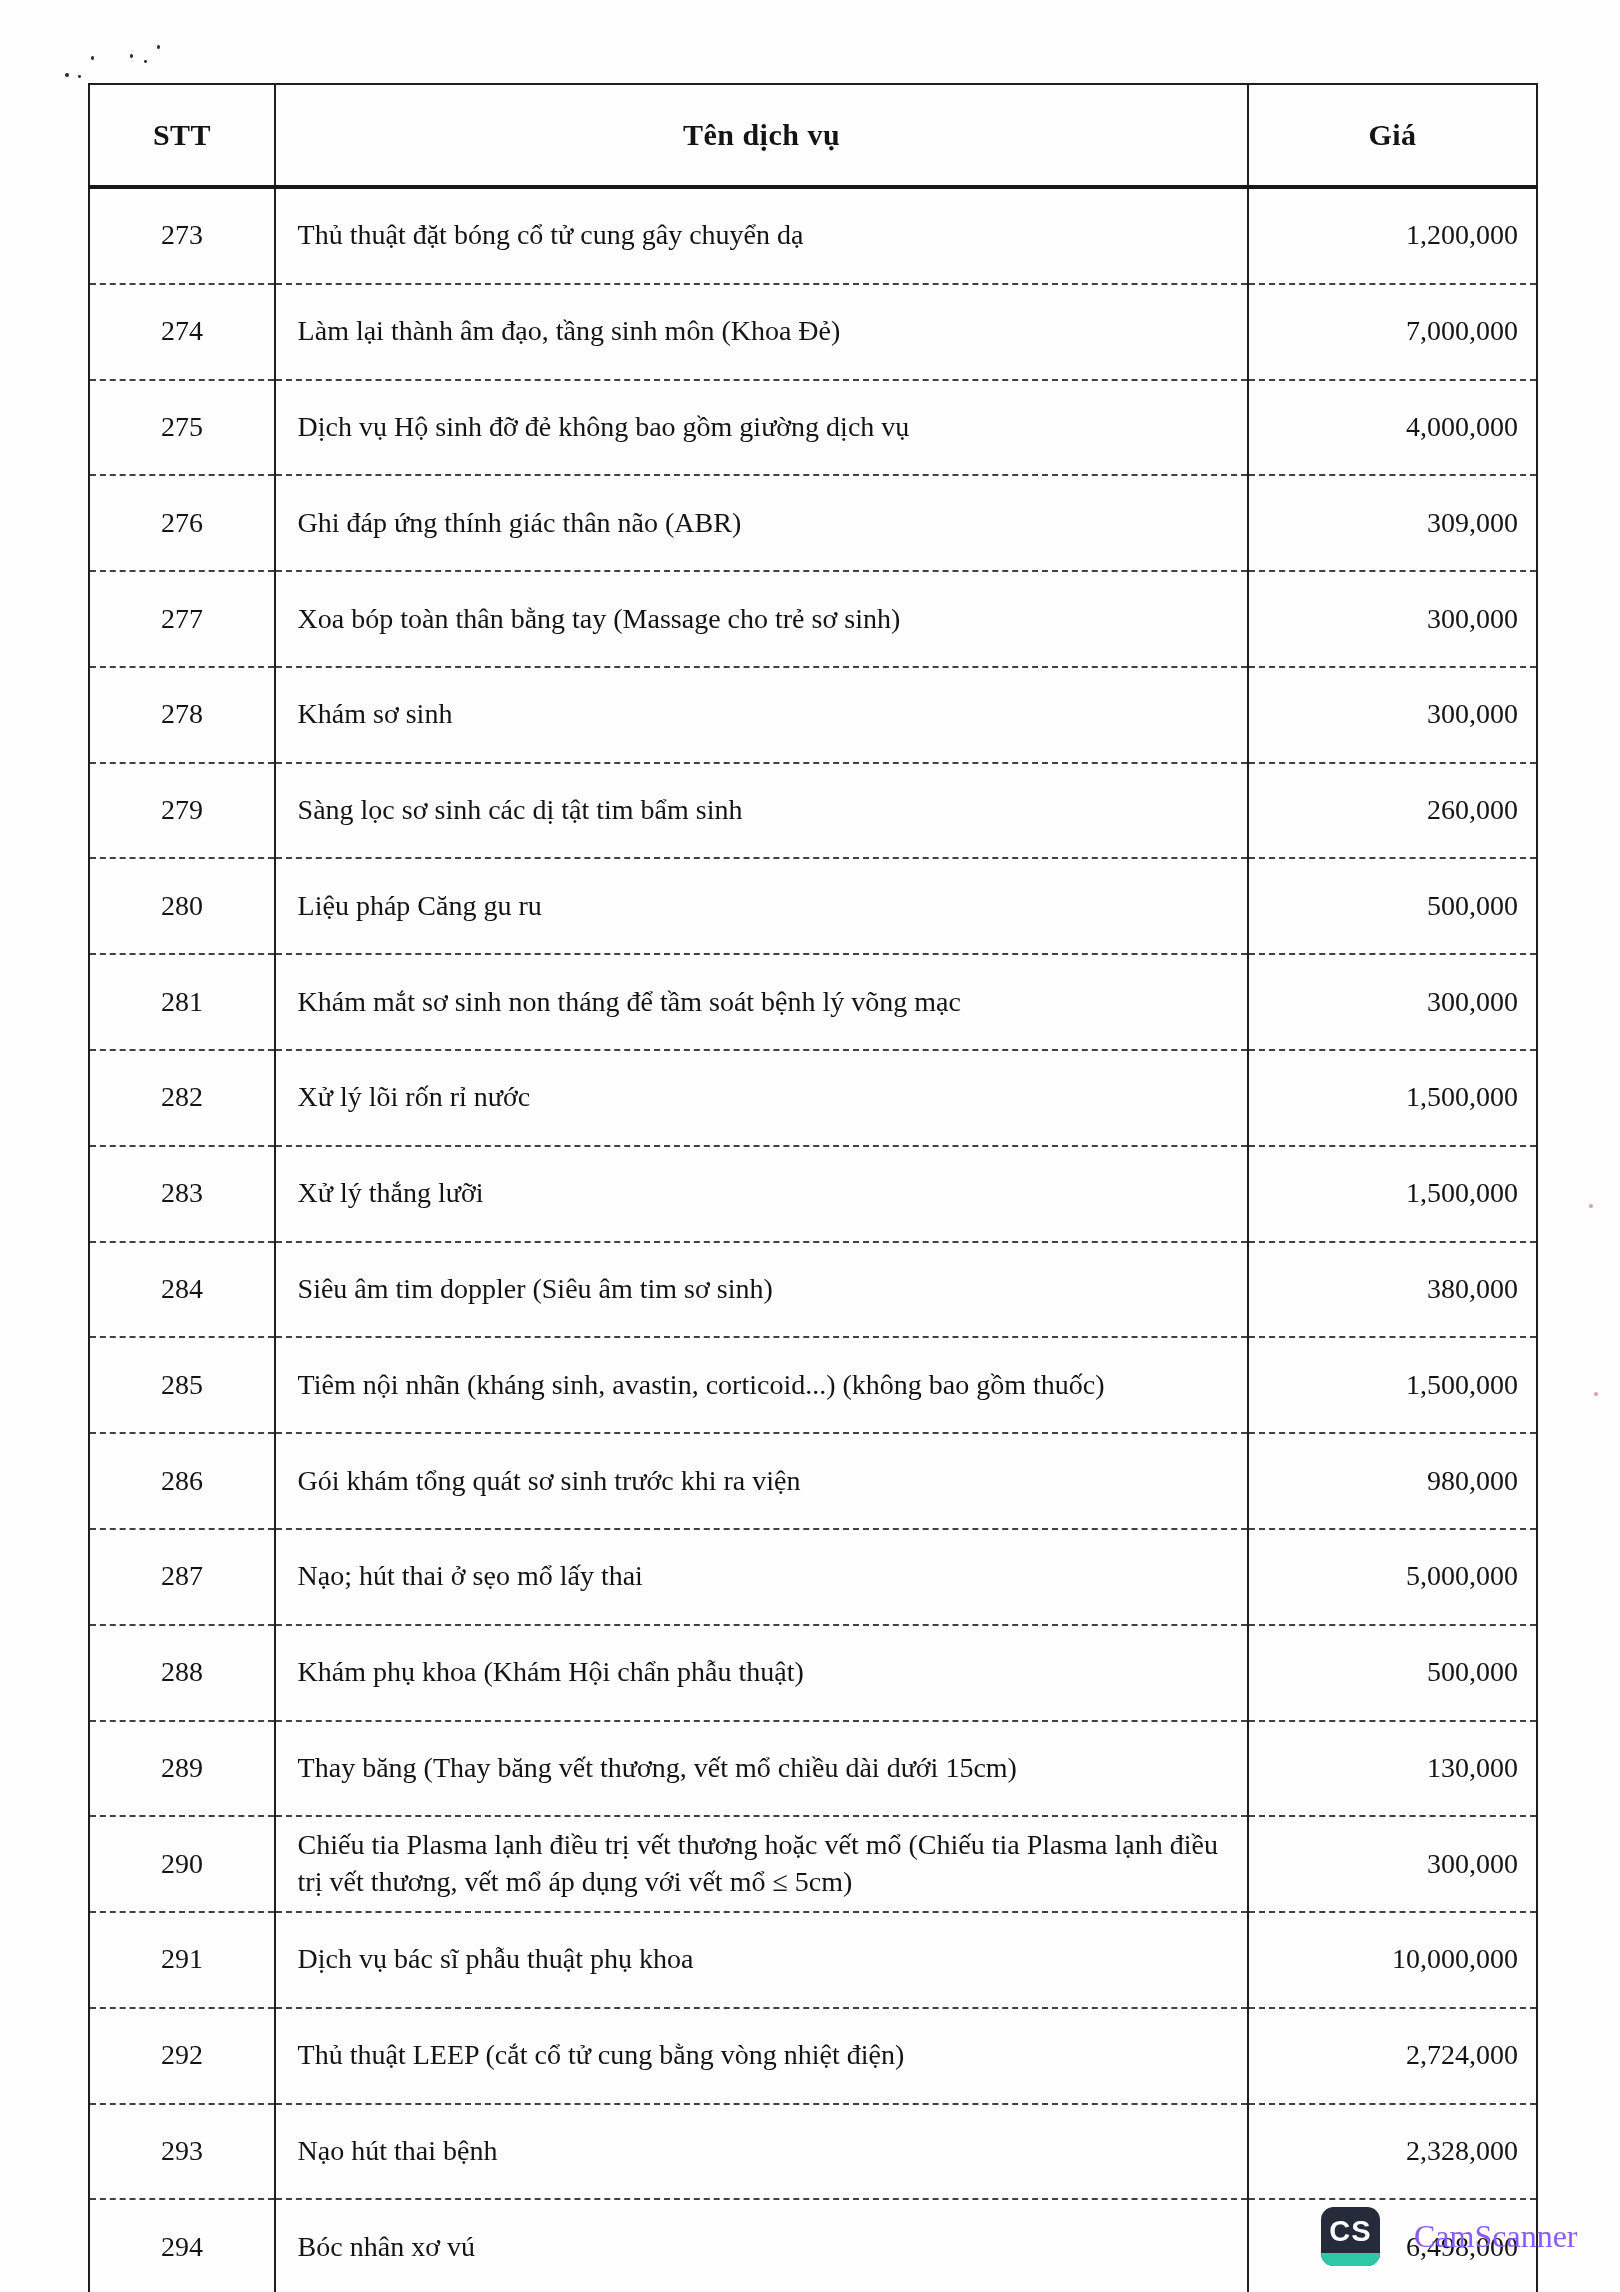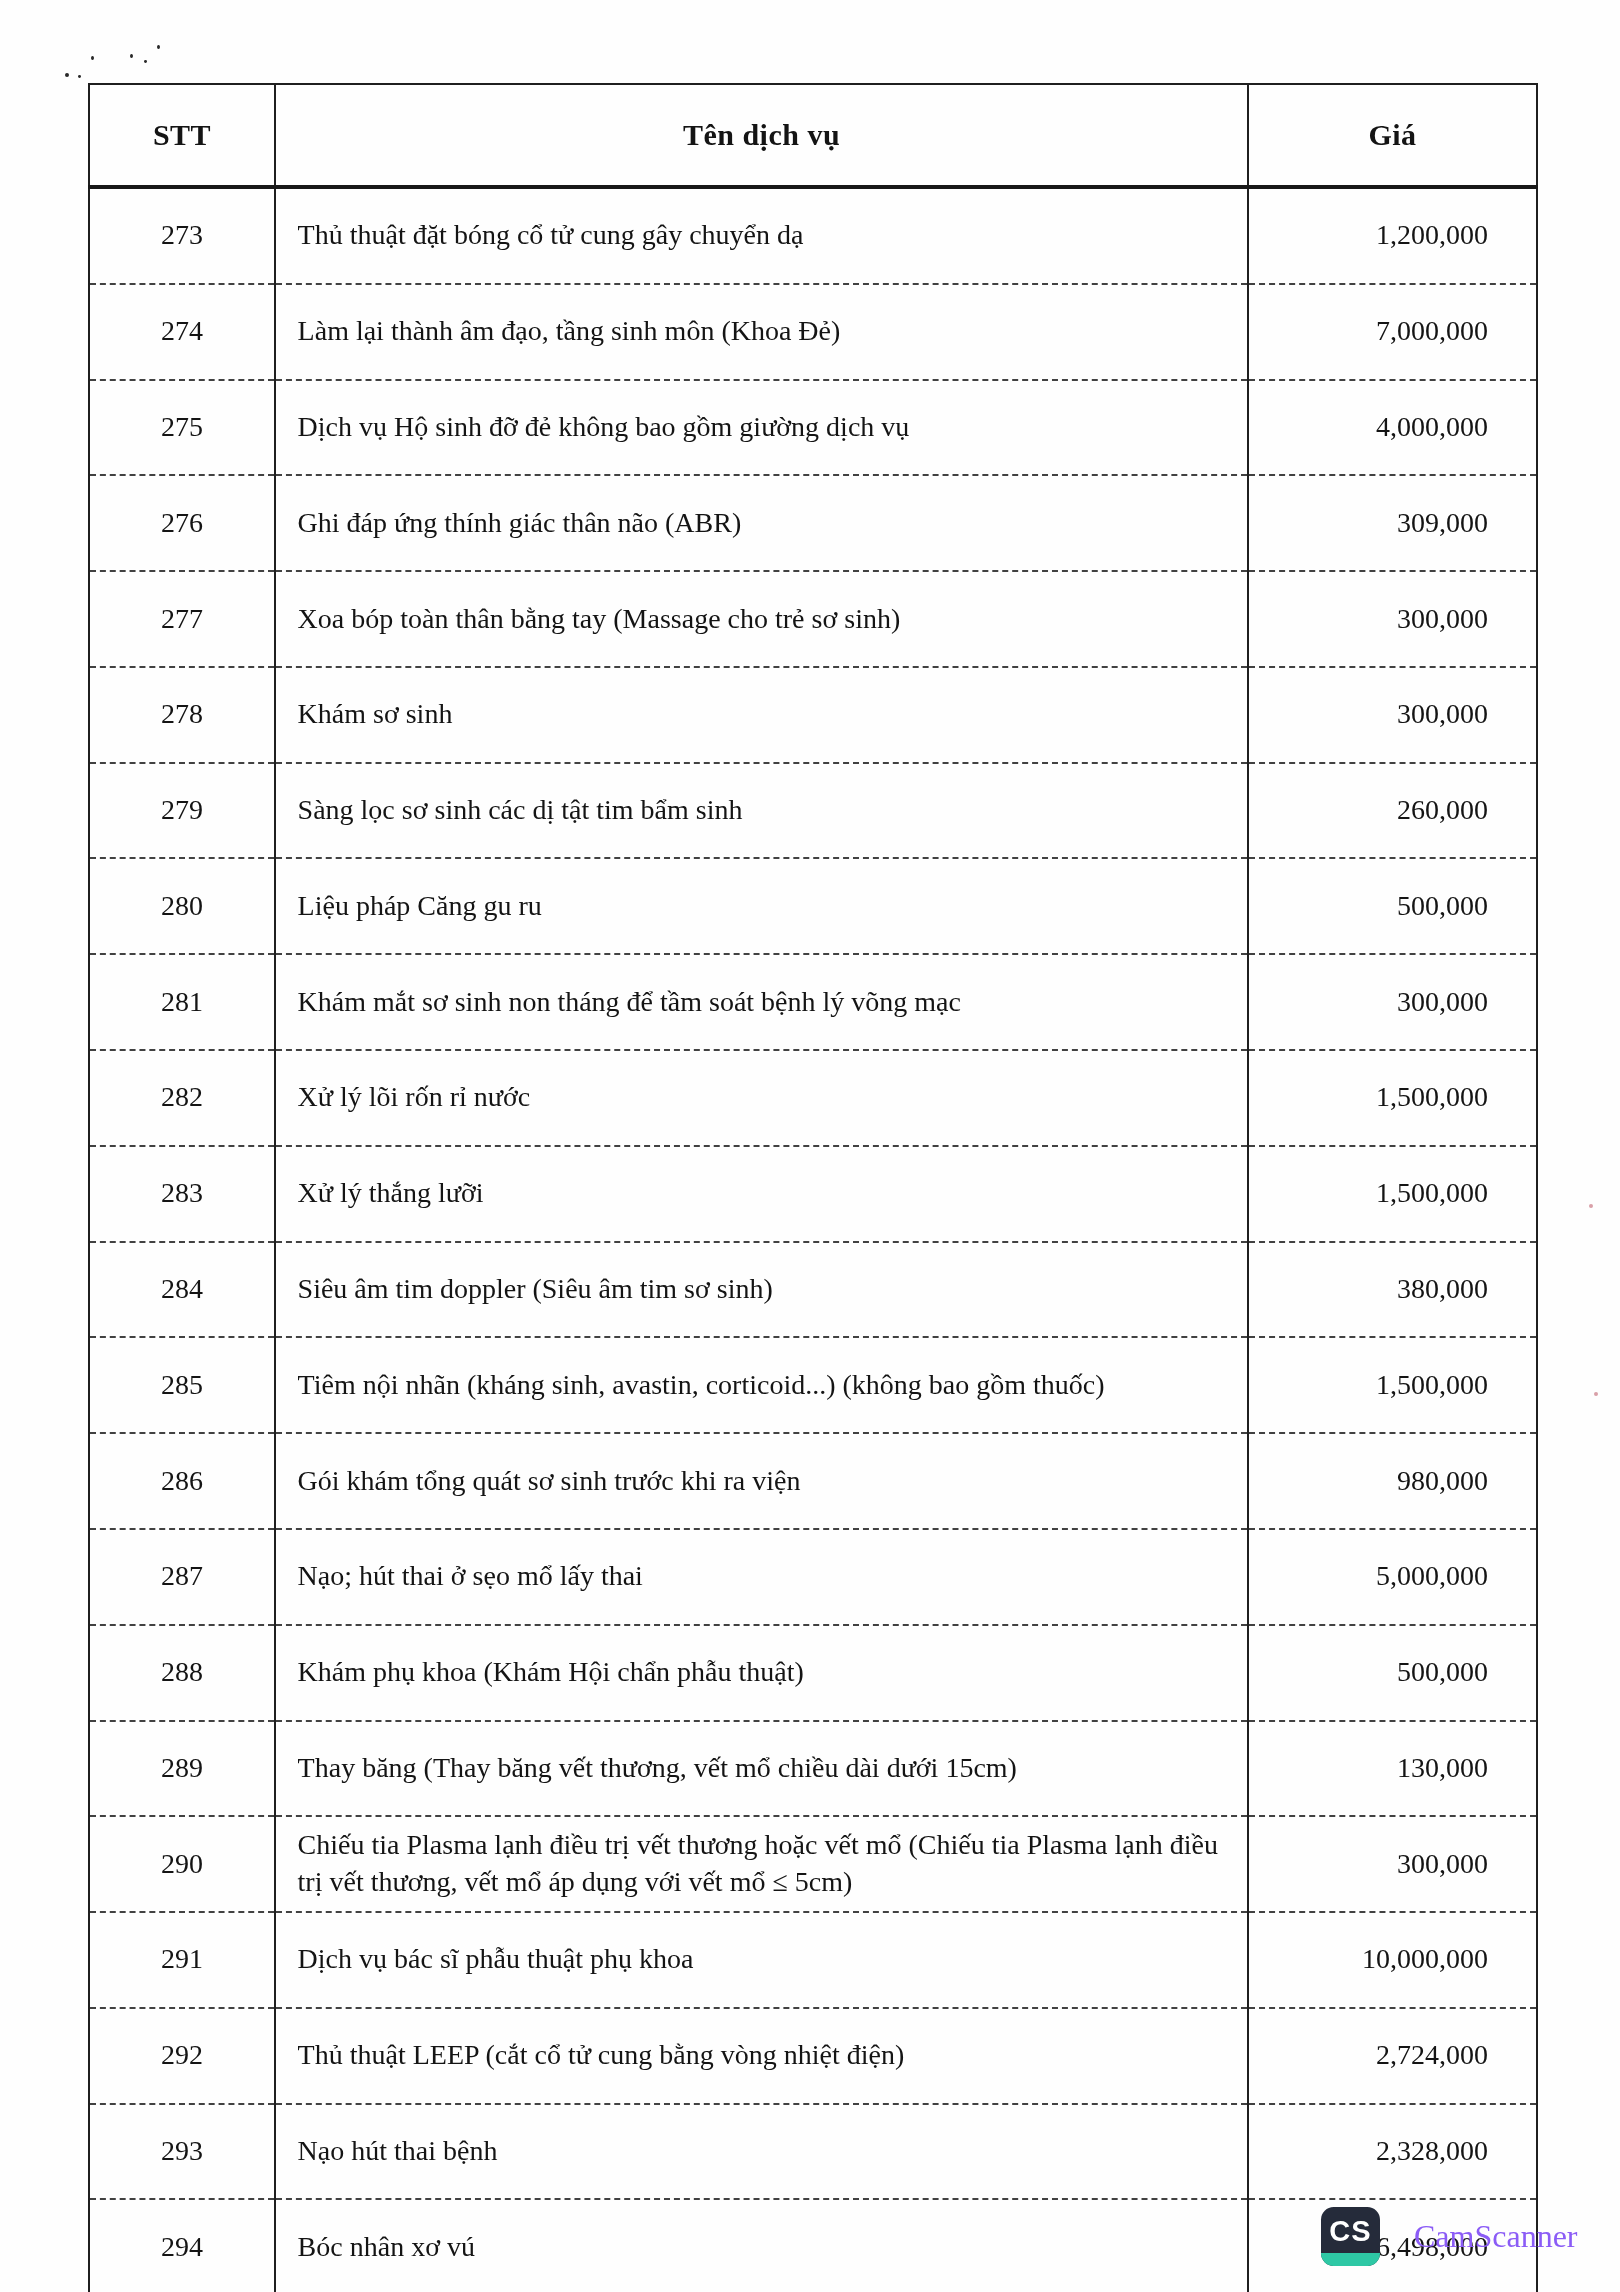--- a/index.html
+++ b/index.html
@@ -70,21 +70,21 @@
   td.cell-stt {
     text-align: center;
     font-size: 29px;
   }
   td.cell-service {
     text-align: left;
     padding: 5.9px 17.6px 5.9px 21.6px;
   }
   td.cell-price {
     text-align: right;
-    padding-right: 48px;
+    padding-right: 18px;
     font-size: 29px;
   }
 
   
   .watermark {
     position: absolute;
     left: 1321px;
     top: 2206px;
     height: 61px;
     display: flex;

